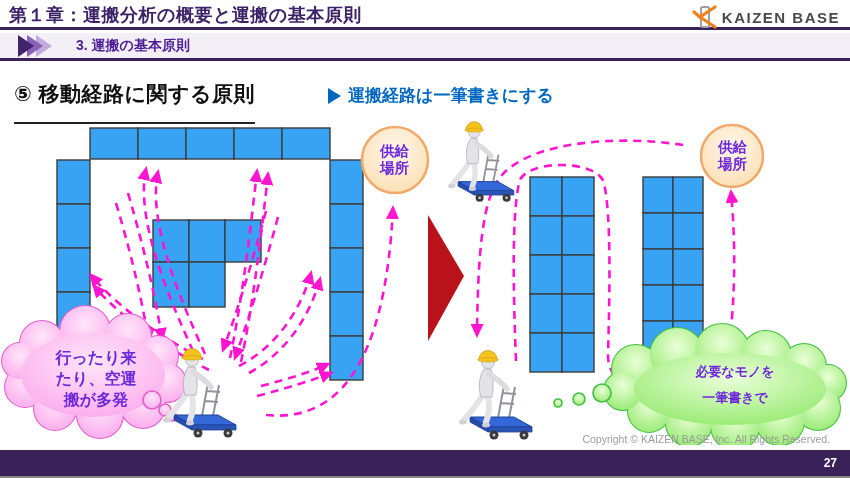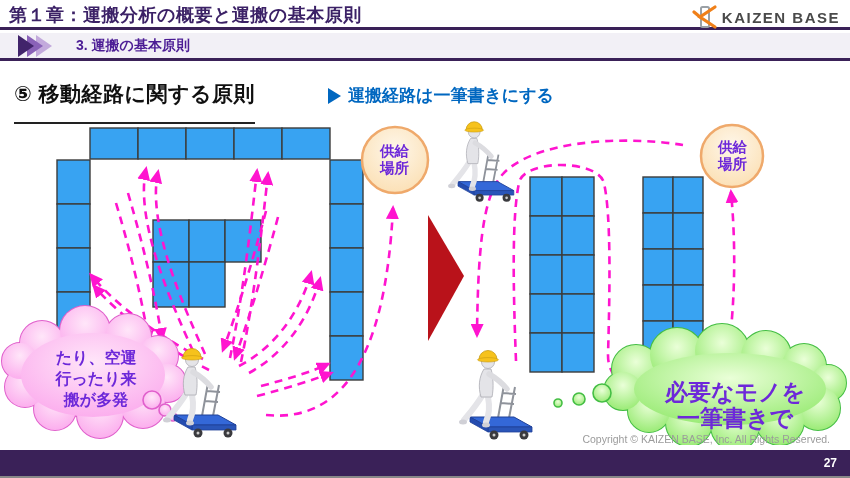--- a/index.html
+++ b/index.html
@@ -25,21 +25,21 @@
   
   .dsvg { position:absolute; top:115px; }
   #left-diagram { left:0; }
   #right-diagram { left:440px; }
   #red-arrow-svg { position:absolute; left:427px; top:212px; }
   .overlay-label { position:absolute; text-align:center; color:#6d28d9; font-weight:bold; }
   .supply-label { width:33px; font-size:14.5px; line-height:17px; word-break:break-all; }
   #supply-label-left { left:378px; top:143px; }
   #supply-label-right { left:716px; top:139px; }
   #callout-before { left:20px; top:347px; width:152px; font-size:16px; line-height:21px; }
-  #callout-after { left:640px; top:359px; width:190px; font-size:23px; line-height:26px;margin-top:20px; }
+  #callout-after { left:640px; top:359px; width:190px; font-size:13px; line-height:26px; }
   
   .copyright { position:absolute; right:20px; top:433px; font-size:10.5px; color:#9B9B9B; }
   .footer-bar { position:absolute; left:0; top:450px; width:850px; height:28px; background:#3A2158; }
   .page-number { position:absolute; right:13px; top:456px; font-size:12px; font-weight:bold; color:#fff; }
 </style>
 </head>
 <body>
 
 <div class="slide">
 
@@ -267,22 +267,22 @@
       </g>
     </g>
 
     <use href="#workerDef" x="8" y="2" transform="scale(0.9)"></use>
     <use href="#workerDef" x="18" y="230"></use>
   </svg>
 
   <div class="overlay-label supply-label" id="supply-label-left">供給場所</div>
   <div class="overlay-label supply-label" id="supply-label-right">供給場所</div>
   <div class="overlay-label" id="callout-before">
+    <div>行ったり来</div>
     <div>たり、空運</div>
-    <div>行ったり来</div>
     <div>搬が多発</div>
   </div>
   <div class="overlay-label" id="callout-after">
     <div>必要なモノを</div>
     <div>一筆書きで</div>
   </div>
 
   <div class="copyright">Copyright ©  KAIZEN BASE, Inc.  All Rights Reserved.</div>
   <div class="footer-bar"></div>
   <div class="page-number">27</div>

